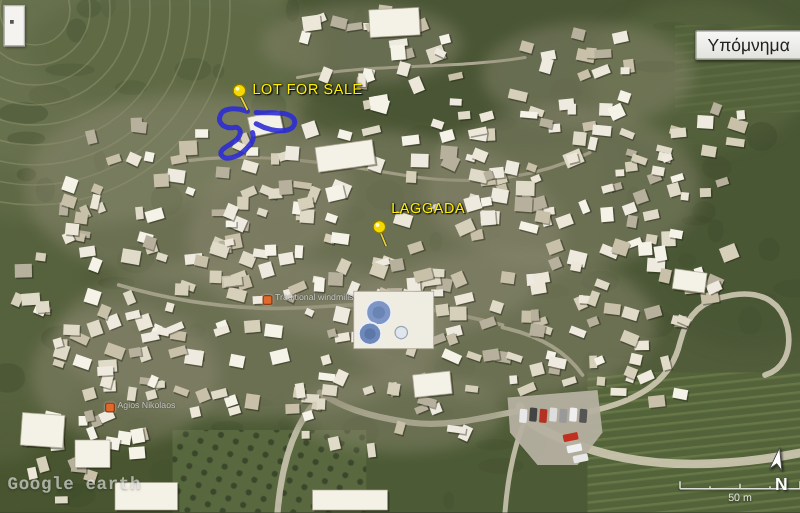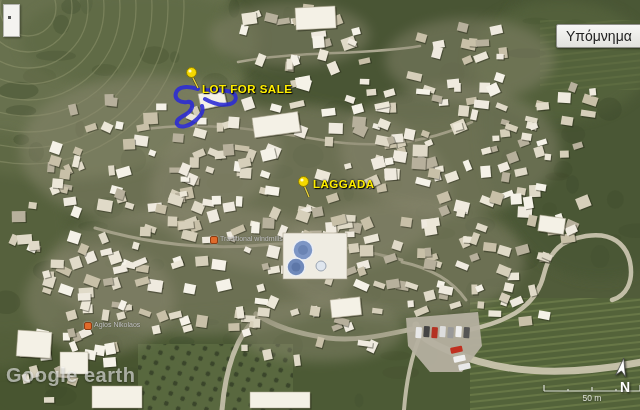--- a/index.html
+++ b/index.html
@@ -12,35 +12,35 @@
     background:linear-gradient(#f7f7f5,#e2e2de);border:1px solid #8f8f8a;
     border-radius:2px;font-size:14px;color:#222;box-shadow:0 1px 2px rgba(0,0,0,.45);
     white-space:nowrap;cursor:pointer;text-align:right;}
 
   
   .side-panel{position:absolute;left:3px;top:4px;width:15px;height:31px;
     background:#f4f3f0;border:1px solid #b5b5b0;box-shadow:1px 1px 2px rgba(0,0,0,.35);}
   .side-panel .dot{position:absolute;left:4px;top:11px;width:3px;height:3px;background:#555;}
 
   
-  .pm-label{position:absolute;color:#ffee00;font-weight:bold;font-size:11.5px;
-    letter-spacing:.5px;text-shadow:1px 1px 1px #000,0 0 2px #000;white-space:nowrap;margin-top:17px;}
+  .pm-label{position:absolute;color:#ffee00;font-weight:normal;font-size:11.5px;
+    letter-spacing:.5px;text-shadow:1px 1px 1px #000,0 0 2px #000;white-space:nowrap;}
   .pin{position:absolute;width:16px;height:24px;cursor:pointer;}
 
   
   .photo-marker{position:absolute;cursor:pointer;}
   .photo-marker .sq{position:absolute;left:0;top:0;width:6px;height:6px;border-radius:2px;
     background:#e06a2b;border:1px solid #8a3c12;box-shadow:0 0 2px rgba(255,255,255,.6);}
   .photo-caption{position:absolute;font-size:7px;color:rgba(255,255,255,.72);
     text-shadow:0 0 1px rgba(0,0,0,.8);filter:blur(.4px);white-space:nowrap;}
 
   
-  .watermark{position:absolute;left:6px;top:364px;font-size:20px;font-weight:bold;
+  .watermark{position:absolute;left:6px;top:380px;font-size:14px;font-weight:bold;
     color:rgba(255,255,255,.58);letter-spacing:.5px;
-    text-shadow:0 1px 2px rgba(0,0,0,.35);}
+    text-shadow:0 1px 2px rgba(0,0,0,.35);font-family:Liberation Mono, monospace;}
 
   
   .scalebar{position:absolute;left:543px;top:383px;filter:drop-shadow(0 1px 1px rgba(0,0,0,.6));opacity:.8;}
   .compass{position:absolute;left:608px;top:356px;filter:drop-shadow(1px 1px 1px rgba(0,0,0,.7));}
 </style>
 </head>
 <body>
 
 <div class="stage">
 

